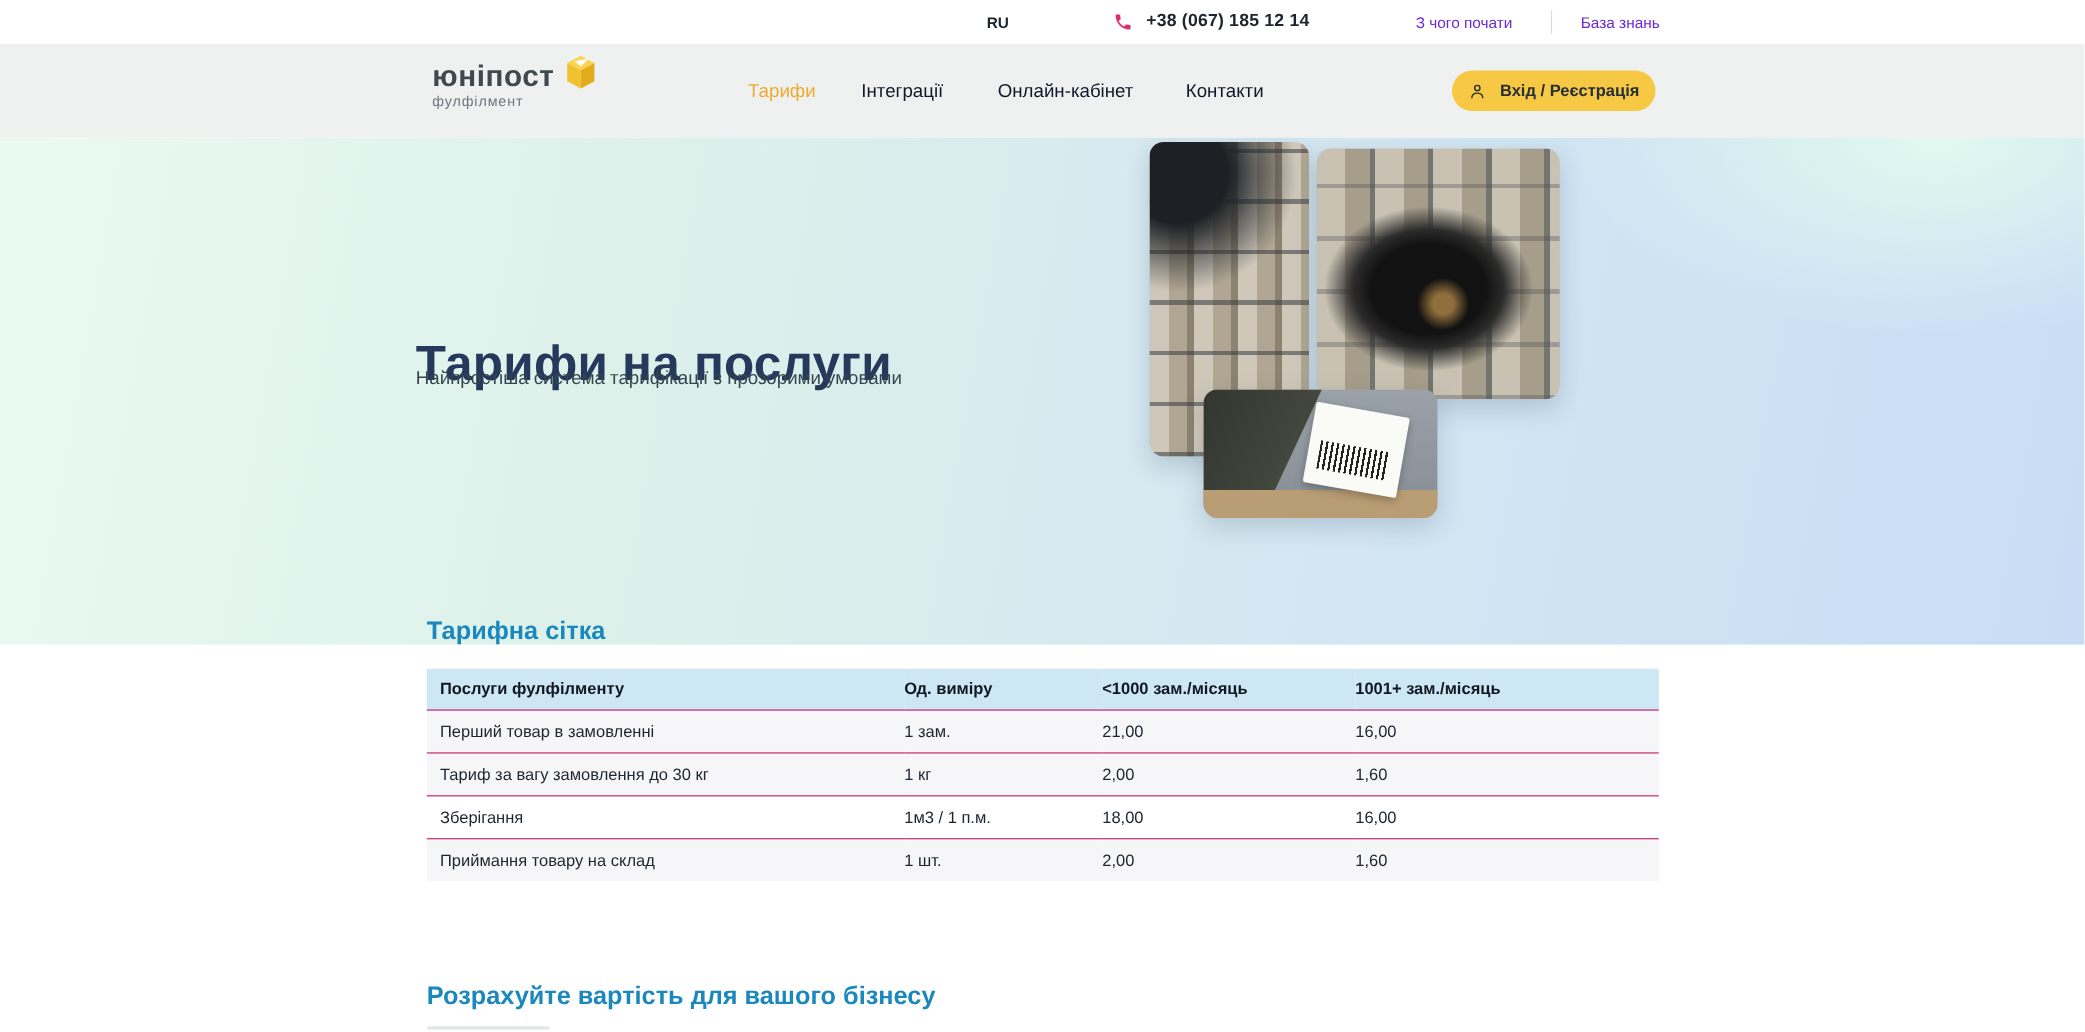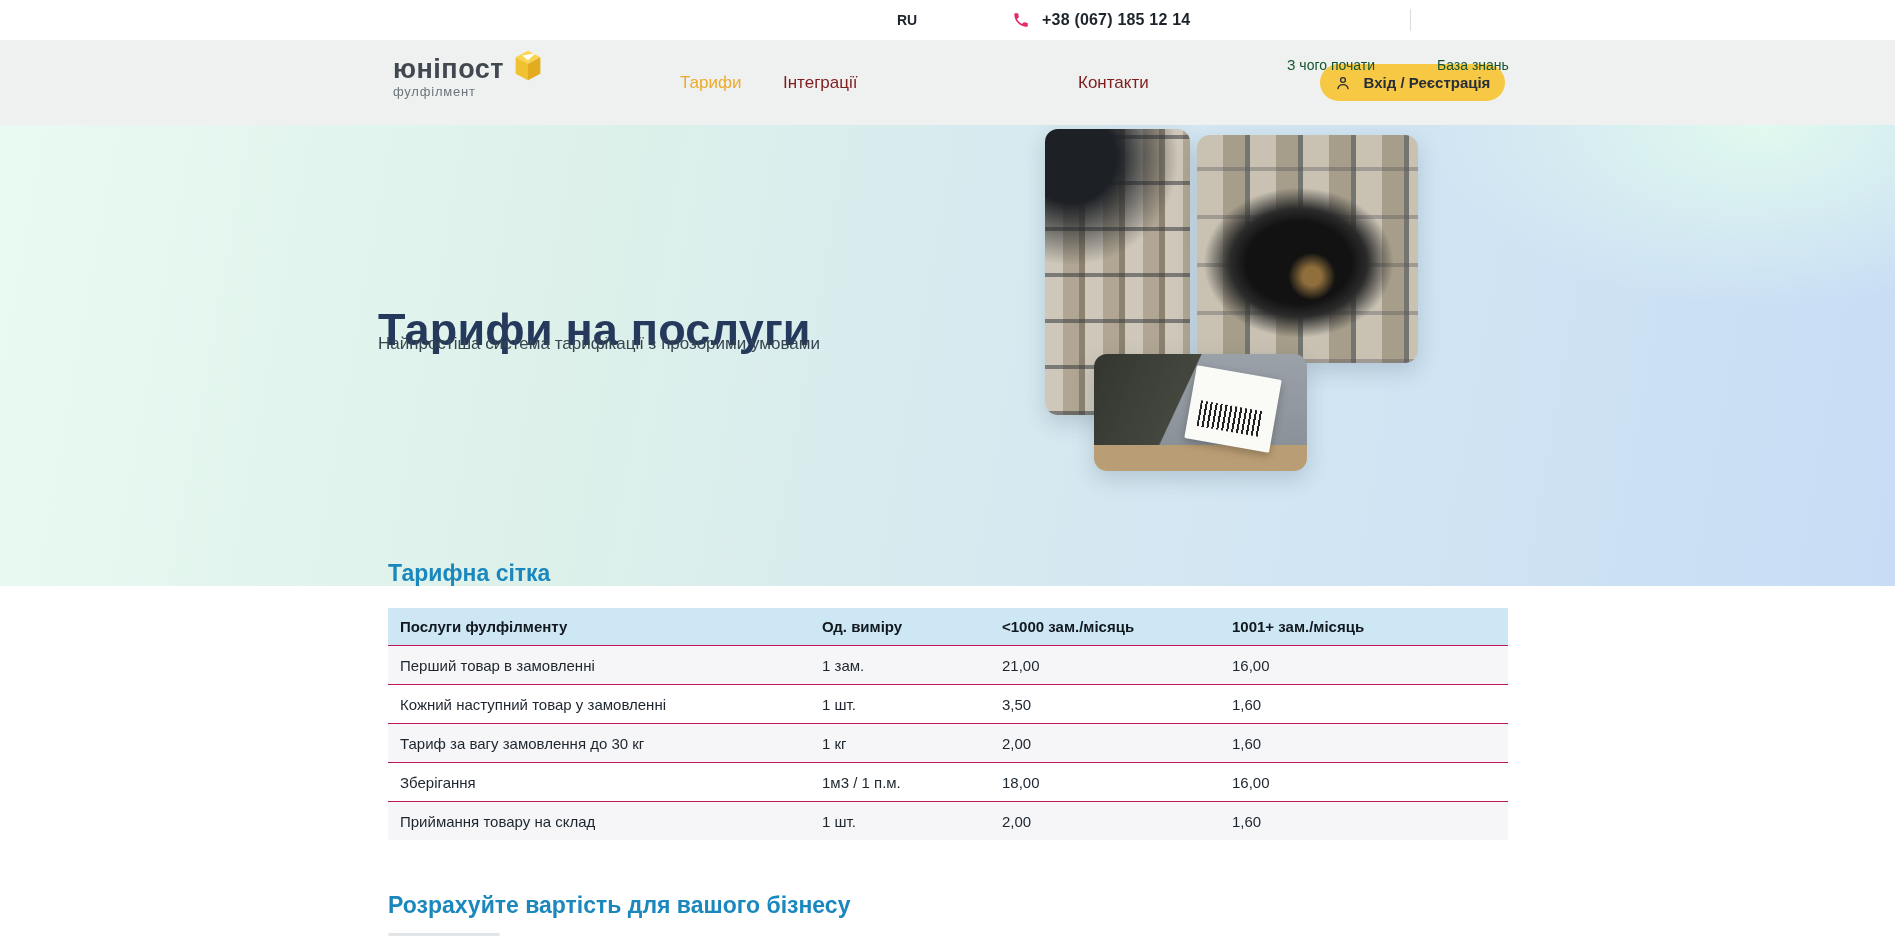--- a/index.html
+++ b/index.html
@@ -9,32 +9,32 @@
     font-family:"Liberation Sans", sans-serif;
     -webkit-font-smoothing:antialiased;
   }
   
   .topbar{position:absolute;top:0;left:0;width:1895px;height:40px;background:#ffffff;z-index:5;}
   .topbar .lang{position:absolute;left:897px;top:0;height:40px;display:flex;align-items:center;
     font-size:14px;font-weight:700;color:#1d242b;cursor:pointer;}
   .topbar .phone{position:absolute;left:1012px;top:0;height:40px;display:flex;align-items:center;gap:12px;}
   .topbar .phone .num{font-size:16px;font-weight:600;color:#1d242b;letter-spacing:.2px;}
   .topbar .tblink{position:absolute;top:0;height:40px;display:flex;align-items:center;
-    font-size:14px;color:#14532d;cursor:pointer;margin-top:45px;}
+    font-size:14px;color:#6d28d9;cursor:pointer;}
   .topbar .link1{left:1287px;}
   .topbar .link2{left:1437px;}
   .topbar .vdiv{position:absolute;left:1410px;top:9px;width:1px;height:22px;background:#d9dcde;}
   
   .header{position:absolute;top:40px;left:0;width:1895px;height:85px;background:#eff1f1;z-index:4;}
   .logo{position:absolute;left:393px;top:15px;width:160px;cursor:pointer;}
   .logo .name{font-size:27px;font-weight:800;color:#41484f;letter-spacing:.5px;line-height:28px;}
   .logo .tagline{font-size:13px;color:#6d757c;letter-spacing:.8px;margin-top:1px;}
   .logo .cube{position:absolute;left:120px;top:-6px;}
   .nav-item{position:absolute;top:0;height:85px;display:flex;align-items:center;
-    font-size:17px;font-weight:500;color:#7f1d1d;cursor:pointer;}
+    font-size:17px;font-weight:500;color:#0f172a;cursor:pointer;}
   .nav-item.active{color:#ecaa2e;}
   .n1{left:680px;} .n2{left:783px;} .n3{left:907px;} .n4{left:1078px;}
   .login-btn{position:absolute;left:1320px;top:24px;width:185px;height:37px;border:none;
     border-radius:19px;background:#f7c843;display:flex;align-items:center;justify-content:center;
     gap:13px;font-family:inherit;font-size:15px;font-weight:700;color:#262e37;cursor:pointer;}
   
   .hero{position:absolute;top:125px;left:0;width:1895px;height:461px;
     background:
       radial-gradient(ellipse 480px 260px at 93% 0%, rgba(226,251,238,.95), rgba(226,251,238,0) 70%),
       linear-gradient(100deg,#e9faf2 0%, #ddf1ea 30%, #d4e7f2 62%, #c8ddf5 100%);}
@@ -98,20 +98,21 @@
     <div class="tagline">фулфілмент</div>
     <svg class="cube" width="30" height="33" viewBox="0 0 36 40">
       <polygon points="18,2 33,10 18,18 3,10" fill="#f9d44c"></polygon>
       <polygon points="3,10 18,18 18,38 3,30" fill="#f0c232"></polygon>
       <polygon points="33,10 18,18 18,38 33,30" fill="#e3ac1f"></polygon>
       <polygon points="11,8 27,5 18,14" fill="#ffffff"></polygon>
     </svg>
   </div>
   <div class="nav-item active n1">Тарифи</div>
   <div class="nav-item n2">Інтеграції</div>
+  <div class="nav-item n3">Онлайн-кабінет</div>
   <div class="nav-item n4">Контакти</div>
   <button class="login-btn">
     <svg width="16" height="16" viewBox="0 0 24 24" fill="none" stroke="#262e37" stroke-width="2" stroke-linecap="round">
       <circle cx="12" cy="7.5" r="3.6"></circle>
       <path d="M4.5 20.5c.6-4 3.6-6 7.5-6s6.9 2 7.5 6"></path>
     </svg>
     <span>Вхід / Реєстрація</span>
   </button>
 </div>
 
@@ -145,26 +146,20 @@
       <th>1001+ зам./місяць</th>
     </tr>
   </thead>
   <tbody>
     <tr class="striped">
       <td>Перший товар в замовленні</td>
       <td>1 зам.</td>
       <td>21,00</td>
       <td>16,00</td>
     </tr>
-    <tr>
-      <td>Кожний наступний товар у замовленні</td>
-      <td>1 шт.</td>
-      <td>3,50</td>
-      <td>1,60</td>
-    </tr>
     <tr class="striped">
       <td>Тариф за вагу замовлення до 30 кг</td>
       <td>1 кг</td>
       <td>2,00</td>
       <td>1,60</td>
     </tr>
     <tr>
       <td>Зберігання</td>
       <td>1м3 / 1 п.м.</td>
       <td>18,00</td>

